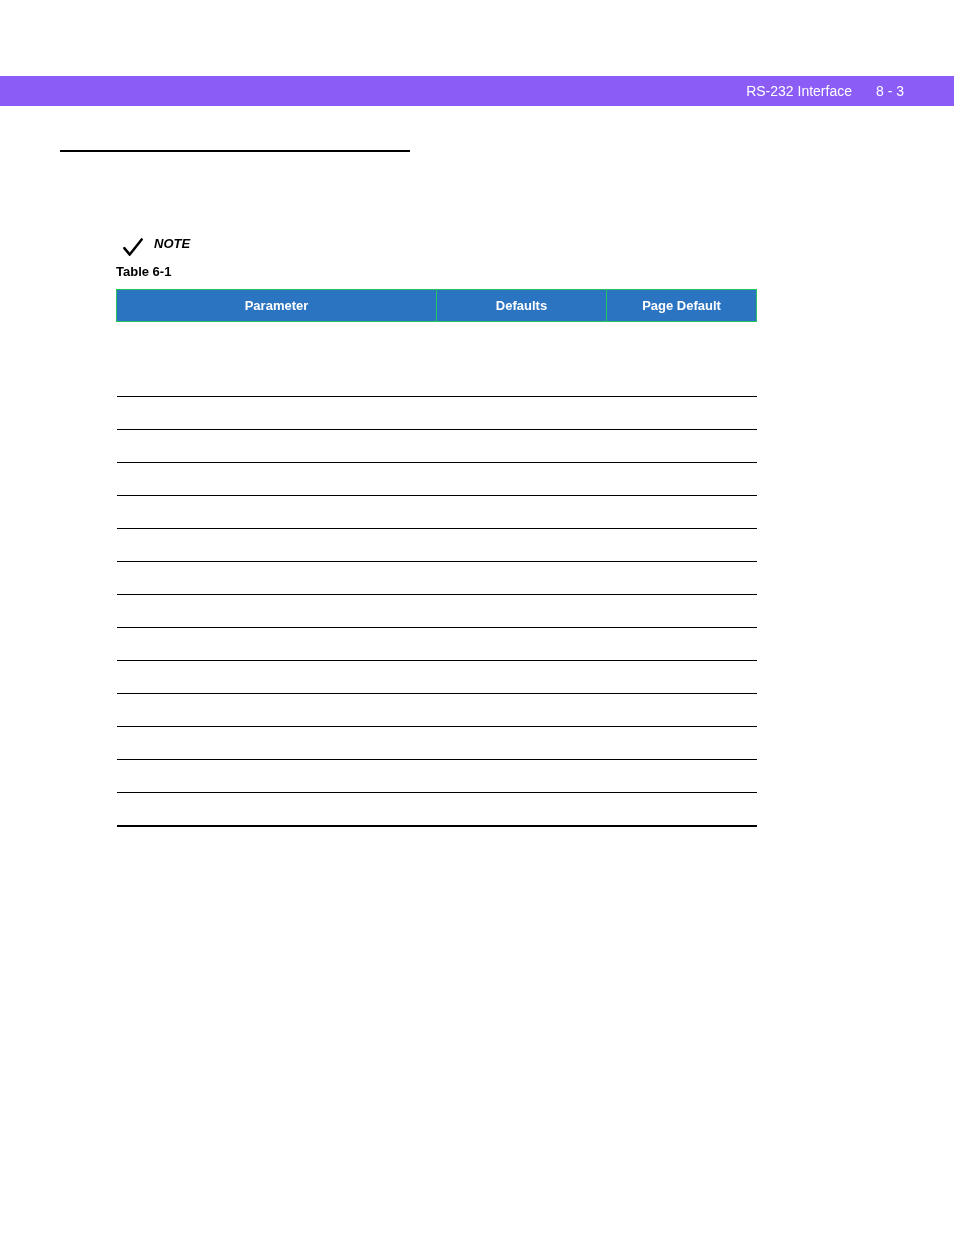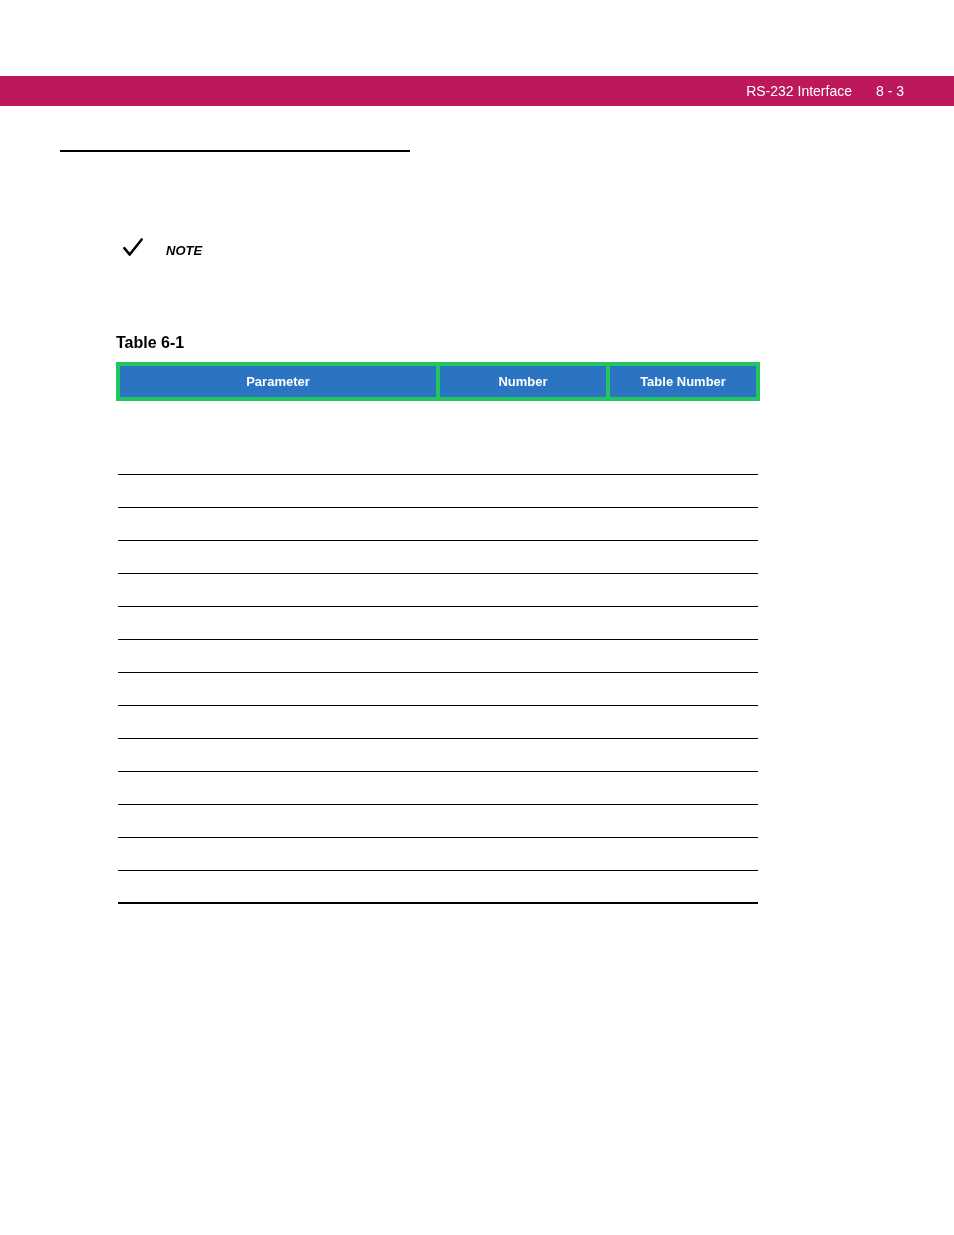--- a/index.html
+++ b/index.html
@@ -9,21 +9,21 @@
       background: #fff;
       font-family: Arial, Helvetica, sans-serif;
       position: relative;
     }
     .header-bar {
       position: absolute;
       top: 76px;
       left: 0;
       width: 954px;
       height: 30px;
-      background: #be185d;
+      background: #8b5cf6;
       display: flex;
       align-items: center;
       justify-content: flex-end;
       padding-right: 50px;
       color: #fff;
       font-size: 14px;
     }
     .header-text { margin-right: 24px; }
     .page-num { }
     .content { position: absolute; top: 150px; left: 60px; right: 60px; }
@@ -35,51 +35,50 @@
     }
     .section-title {
       font-weight: bold;
       font-size: 24px;
       letter-spacing: 0.2px;
     }
     .note-row {
       margin-top: 82px;
       margin-left: 60px;
       display: flex;
-      align-items: center;
-      gap: 20px;
+      align-items: flex-start;
+      gap: 8px;
     }
     .check-icon svg { width: 26px; height: 26px; }
     .note-label {
       font-style: italic;
       font-weight: bold;
       font-size: 13px;
       margin-top: 2px;
     }
     .table-caption {
-      margin-top: 70px;
       margin-left: 56px;
       font-weight: bold;
-      font-size: 16px;
+      font-size: 13px;
     }
     .tbl {
       margin-top: 10px;
       margin-left: 56px;
       width: 640px;
       border-collapse: collapse;
       table-layout: fixed;
     }
     .tbl thead th {
       background: #2b74c1;
       color: #fff;
       text-align: center;
       font-weight: bold;
       font-size: 13px;
       padding: 8px 6px;
-      border: 4px solid #22c55e;
+      border: 1px solid #22c55e;
     }
     .tbl thead th:first-child { width: 320px; }
     .tbl thead th:nth-child(2) { width: 170px; }
     .tbl thead th:nth-child(3) { width: 150px; }
     .tbl tbody tr.first-body td { height: 42px; border-bottom: none; }
     .tbl tbody td {
       height: 33px;
       border-bottom: 1px solid #000;
       padding: 4px 10px;
       font-size: 12px;
@@ -107,22 +106,22 @@
     </span>
     <span class="note-label">NOTE</span>
   </div>
 
   <div class="table-caption">Table 6-1</div>
 
   <table class="tbl">
     <thead>
       <tr>
         <th>Parameter</th>
-        <th>Number</th>
-        <th>Table Number</th>
+        <th>Defaults</th>
+        <th>Page Default</th>
       </tr>
     </thead>
     <tbody>
       <tr class="first-body">
         <td></td>
         <td></td>
         <td></td>
       </tr>
       <tr>
         <td></td>

